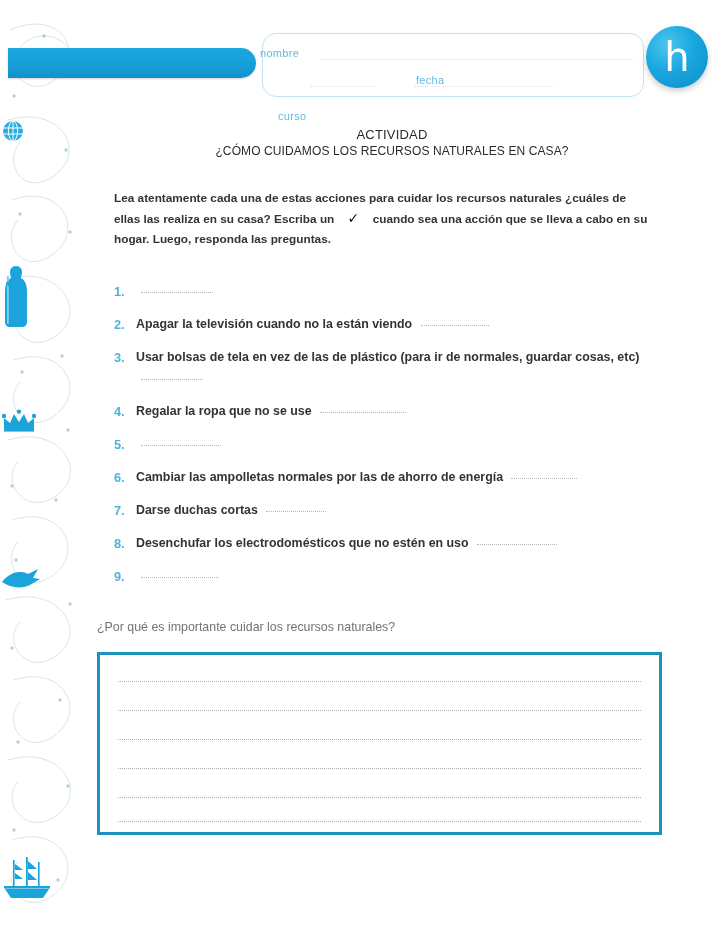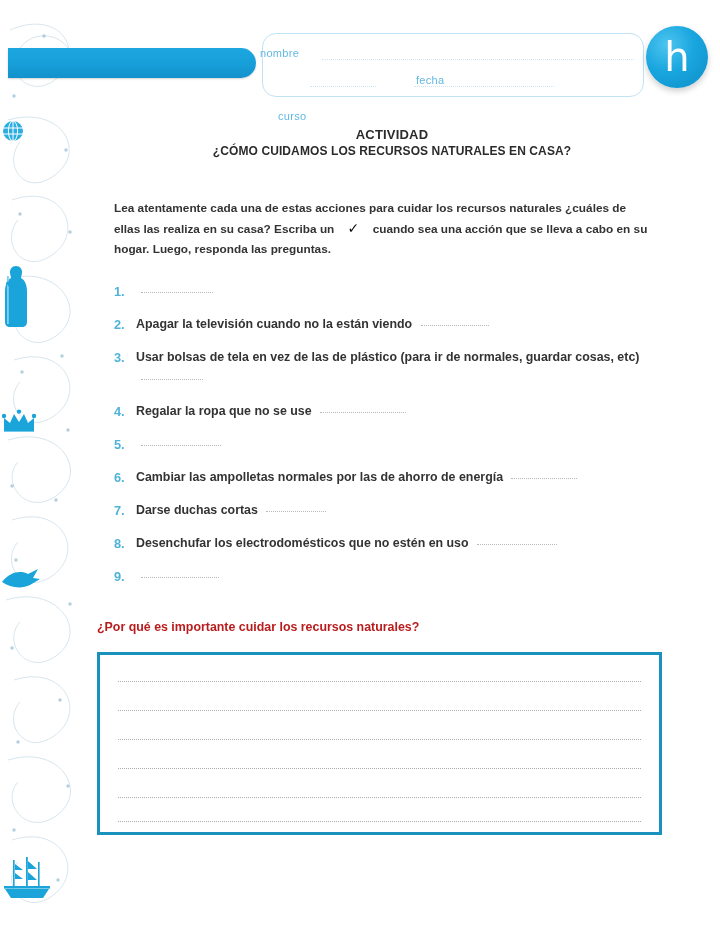--- a/index.html
+++ b/index.html
@@ -92,30 +92,30 @@
     font-weight: 400;
     line-height: 50px;
     font-family: "DejaVu Sans", sans-serif;
   }
 
   
   .title-main, .title-sub {
     position: absolute;
     left: 92px; width: 600px;
     text-align: center;
-    font-weight: bold;
+    font-weight: normal;
     color: #2b2b2b;
   }
   .title-main { top: 127px; font-size: 13px; letter-spacing: .2px; }
   .title-sub  { top: 144px; font-size: 12px; letter-spacing: .1px; }
 
   
   .instructions {
     position: absolute;
-    left: 114px; top: 198px;
+    left: 114px; top: 188px;
     width: 540px;
     font-size: 11.8px;
     font-weight: bold;
     line-height: 20px;
     color: #333;
   }
   .check-glyph {
     display: inline-block;
     padding: 0 10px;
     font-weight: normal;
@@ -149,22 +149,22 @@
     border-bottom: 1.5px dotted #b9b9b9;
     height: 8px;
     margin-left: 5px;
   }
 
   
   .question {
     position: absolute;
     left: 97px; top: 620px;
     font-size: 12.4px;
-    font-weight: bold;
-    color: #b91c1c;
+    font-weight: normal;
+    color: #737373;
   }
 
   
   .answer-box {
     position: absolute;
     left: 97px; top: 652px;
     width: 565px; height: 183px;
     border: 3px solid #1a92bd;
     background: #fff;
     box-sizing: border-box;

